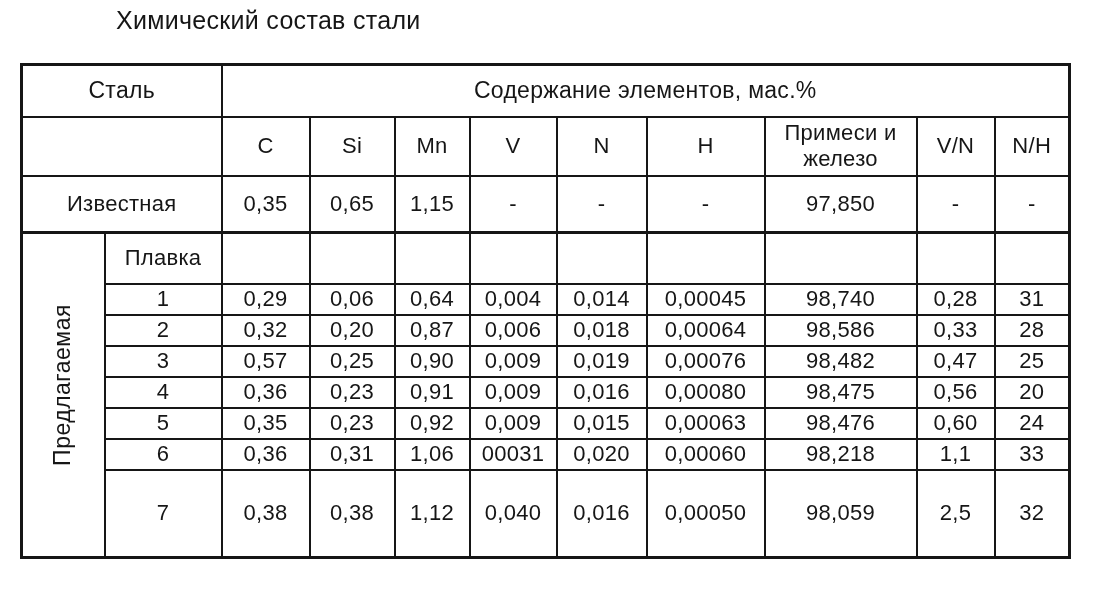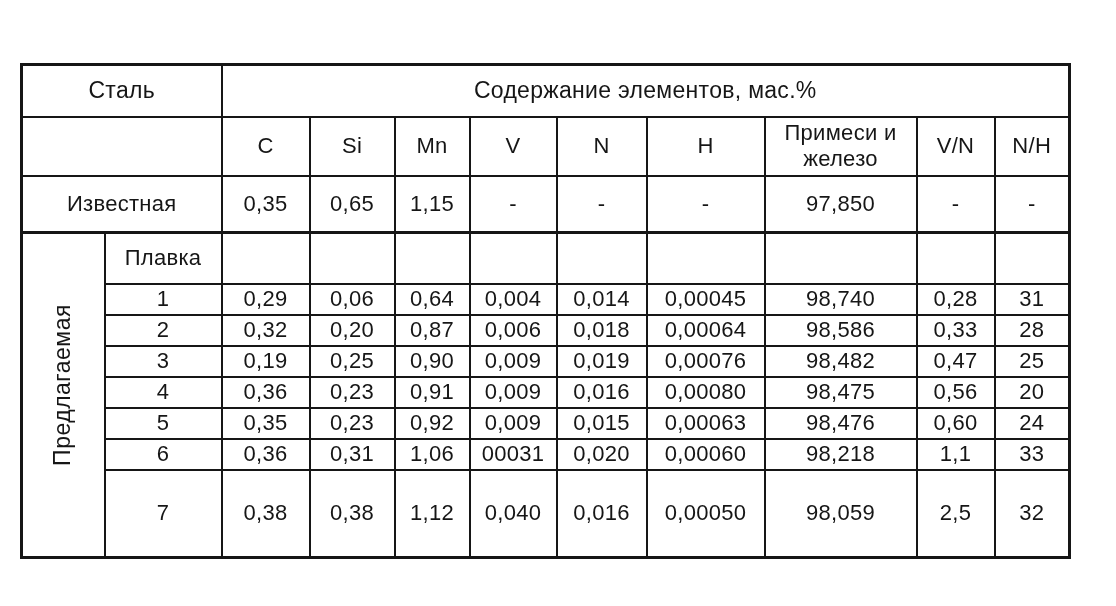--- a/index.html
+++ b/index.html
@@ -60,20 +60,21 @@
     letter-spacing: 0.5px;
   }
   td.raised { vertical-align: top; padding-top: 8px; }
   td.bottom7 { vertical-align: bottom; padding-bottom: 8px; }
 </style>
 </head>
 <body>
 
 <div class="page">
 
+  <div class="doc-title">Химический состав стали</div>
 
   <table class="comp">
     <colgroup>
       <col style="width:83px">
         <col style="width:117px">
         <col style="width:88px">
         <col style="width:85px">
       <col style="width:75px">
         <col style="width:87px">
         <col style="width:90px">
@@ -152,21 +153,21 @@
       <td>0,006</td>
       <td>0,018</td>
       <td>0,00064</td>
       <td>98,586</td>
       <td>0,33</td>
       <td>28</td>
     </tr>
 
     <tr style="height:31px">
       <td>3</td>
-      <td>0,19</td>
+      <td>0,57</td>
       <td>0,25</td>
       <td>0,90</td>
       <td>0,009</td>
       <td>0,019</td>
       <td>0,00076</td>
       <td>98,482</td>
       <td>0,47</td>
       <td>25</td>
     </tr>
 

